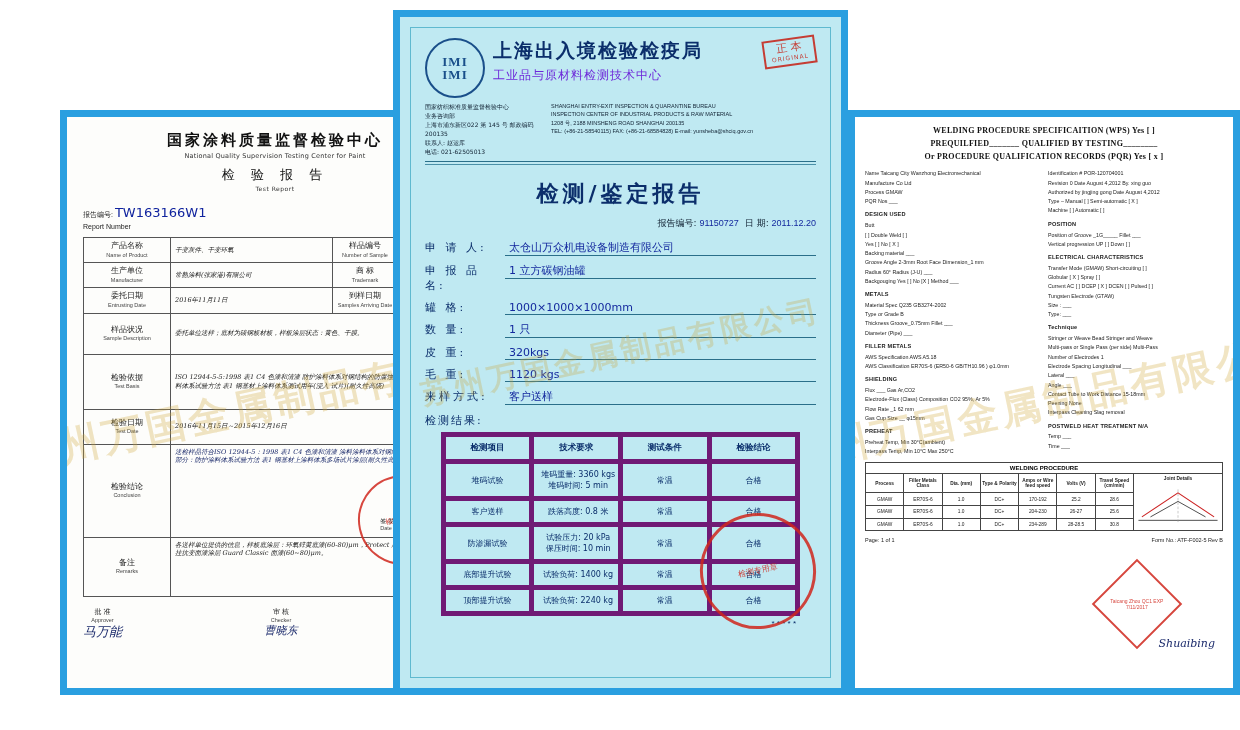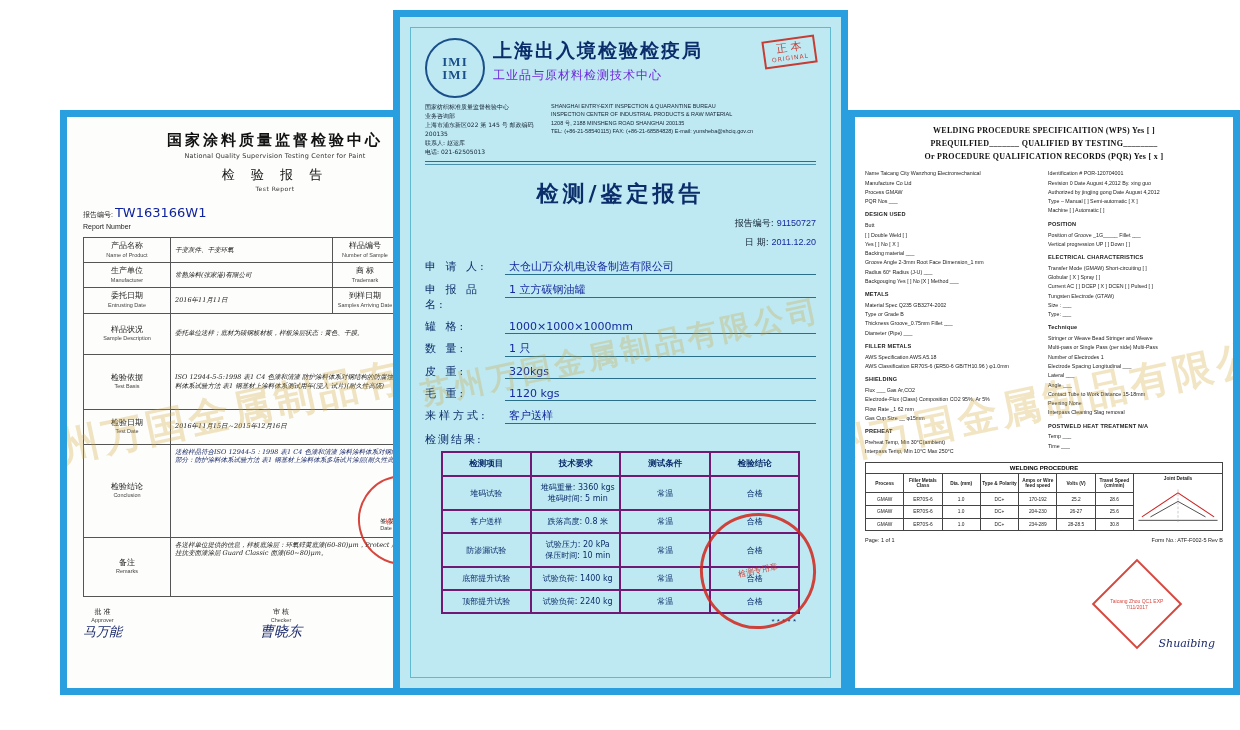--- a/index.html
+++ b/index.html
@@ -69,32 +69,32 @@
     transform:rotate(-8deg);text-align:center;line-height:1.15;opacity:.9;
     font-family:"DejaVu Sans",sans-serif;
   }
   .orig small{display:block;font-size:6px;letter-spacing:1px;}
   .c-addr{margin-top:4px;display:flex;gap:6px;font-size:5.5px;color:#123; line-height:1.5;}
   .c-addr .left{width:120px;font-family:"DejaVu Sans",sans-serif;font-size:6px;}
   .c-addr .right{flex:1;}
   .c-rule{height:1px;background:#2a6f8a;margin:5px 0 2px;}
   .c-rule.thin{height:1px;background:#4a90a8;margin:2px 0 6px;}
   .c-title{text-align:center;font-size:22px;font-weight:bold;color:#0b2e6b;letter-spacing:4px;margin:14px 0 8px;font-family:"DejaVu Sans",sans-serif;}
-  .c-nos{display:flex;justify-content:flex-end;gap:6px;font-size:9px;color:#123;flex-direction:column;align-items:flex-end;}
+  .c-nos{display:flex;justify-content:flex-end;gap:6px;font-size:9px;color:#123;align-items:flex-end;}
   .c-nos div{font-family:"DejaVu Sans",sans-serif;}
   .c-nos .num{color:#14299e;font-family:"Liberation Sans",sans-serif;}
   .c-fields{margin-top:10px;font-size:11px;color:#0b2e6b;font-family:"DejaVu Sans",sans-serif;}
   .c-fields .row{display:flex;align-items:baseline;margin-bottom:7px;}
   .c-fields .k{width:80px;letter-spacing:3px;}
   .c-fields .v{flex:1;border-bottom:1px solid #2a6f8a;color:#14299e;padding-left:4px;font-size:11px;}
   .c-basis{font-size:10px;color:#0b2e6b;margin-top:4px;font-family:"DejaVu Sans",sans-serif;line-height:1.7;}
   .c-basis .idt{padding-left:72px;}
   .c-res{font-size:11px;color:#0b2e6b;margin:8px 0 4px;letter-spacing:2px;font-family:"DejaVu Sans",sans-serif;}
   .c-table{width:92%;margin:0 auto;border-collapse:collapse;table-layout:fixed;}
-  .c-table th,.c-table td{border:2px solid #701a75;font-size:8px;text-align:center;padding:5px 2px;color:#0b2e6b;font-family:"DejaVu Sans",sans-serif;}
+  .c-table th,.c-table td{border:5px solid #701a75;font-size:8px;text-align:center;padding:5px 2px;color:#0b2e6b;font-family:"DejaVu Sans",sans-serif;}
   .c-table th{font-size:8.5px;background:#bfe9f2;}
   .c-table td.lft{text-align:center;padding-left:6px;}
 
   
   #cert-right{left:848px;top:110px;width:392px;height:585px;z-index:1;}
   #cert-right .sheet{background:#fff;padding:8px 10px;}
   .w-title{text-align:center;font-size:8px;color:#111;line-height:1.6;font-family:"Liberation Serif",serif;}
   .w-title b{letter-spacing:.3px;}
   .w-cols{display:flex;gap:8px;margin-top:6px;}
   .w-col{flex:1;font-size:5.3px;line-height:1.75;color:#222;}
@@ -241,21 +241,21 @@
 
       <div class="l-foot">
         <div class="fitem">
           <span class="c">批 准</span>
           <span class="e">Approver</span>
           <span class="hand" style="font-size:13px">马万能</span>
         </div>
         <div class="fitem">
           <span class="c">审 核</span>
           <span class="e">Checker</span>
-          <span class="hand" style="font-size:14px">曹晓东</span>
+          <span class="hand" style="font-size:11px">曹晓东</span>
         </div>
         <div class="fitem">
           <span class="c">主检</span>
           <span class="e">Tester</span>
           <span class="hand" style="font-size:9px">魏丹娜</span>
         </div>
       </div>
 
       <div class="wm">
         <span>苏州万国金属制品有限公司</span>

